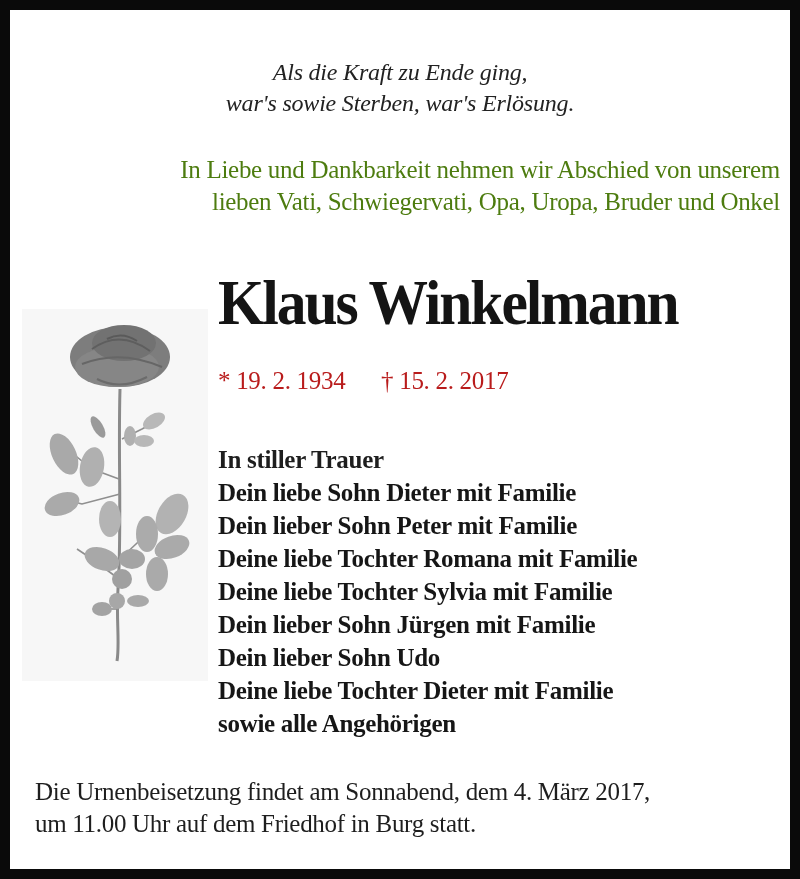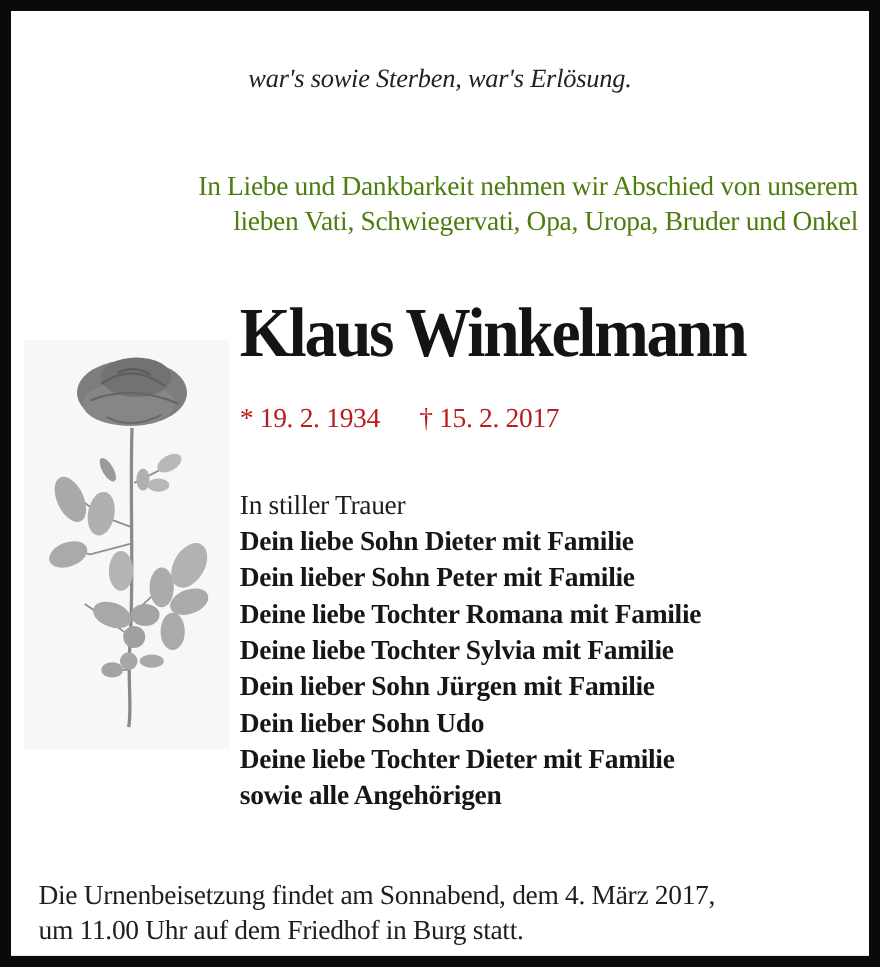--- a/index.html
+++ b/index.html
@@ -30,33 +30,34 @@
       white-space: pre;
     }
     .rose {
       position: absolute; left: 12px; top: 299px; width: 186px; height: 372px;
       background: #f7f7f7;
     }
     .mourners {
       position: absolute; left: 208px; top: 433px;
       font-size: 25px; line-height: 33px; color: #161616; letter-spacing: -0.3px;
     }
-    .mourners .lead { font-weight: normal; color: #1e1e1e; }
+    .mourners .lead { font-weight: bold; color: #1e1e1e; }
     .mourners .row { font-weight: bold; white-space: nowrap; }
     .burial {
-      position: absolute; left: 25px; top: 789px; width: 745px;
+      position: absolute; left: 25px; top: 766px; width: 745px;
       font-size: 25px; line-height: 32px; color: #1e1e1e; letter-spacing: -0.3px;
     }
   </style>
 </head>
 <body>
 
 <div class="frame">
 
   <div class="motto">
+    <div>Als die Kraft zu Ende ging,</div>
     <div>war's sowie Sterben, war's Erlösung.</div>
   </div>
 
   <div class="intro">
     <div>In Liebe und Dankbarkeit nehmen wir Abschied von unserem</div>
     <div>lieben Vati, Schwiegervati, Opa, Uropa, Bruder und Onkel</div>
   </div>
 
   <div class="rose">
     <svg width="186" height="372" viewBox="0 0 186 372">

